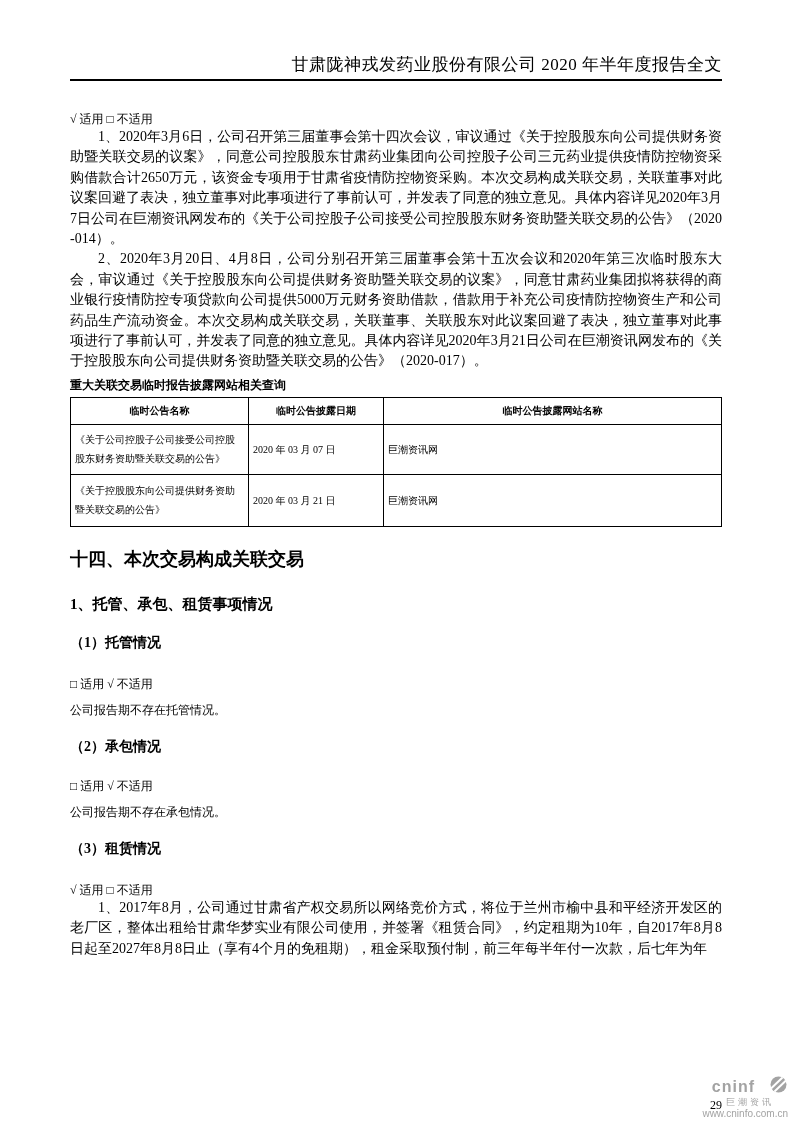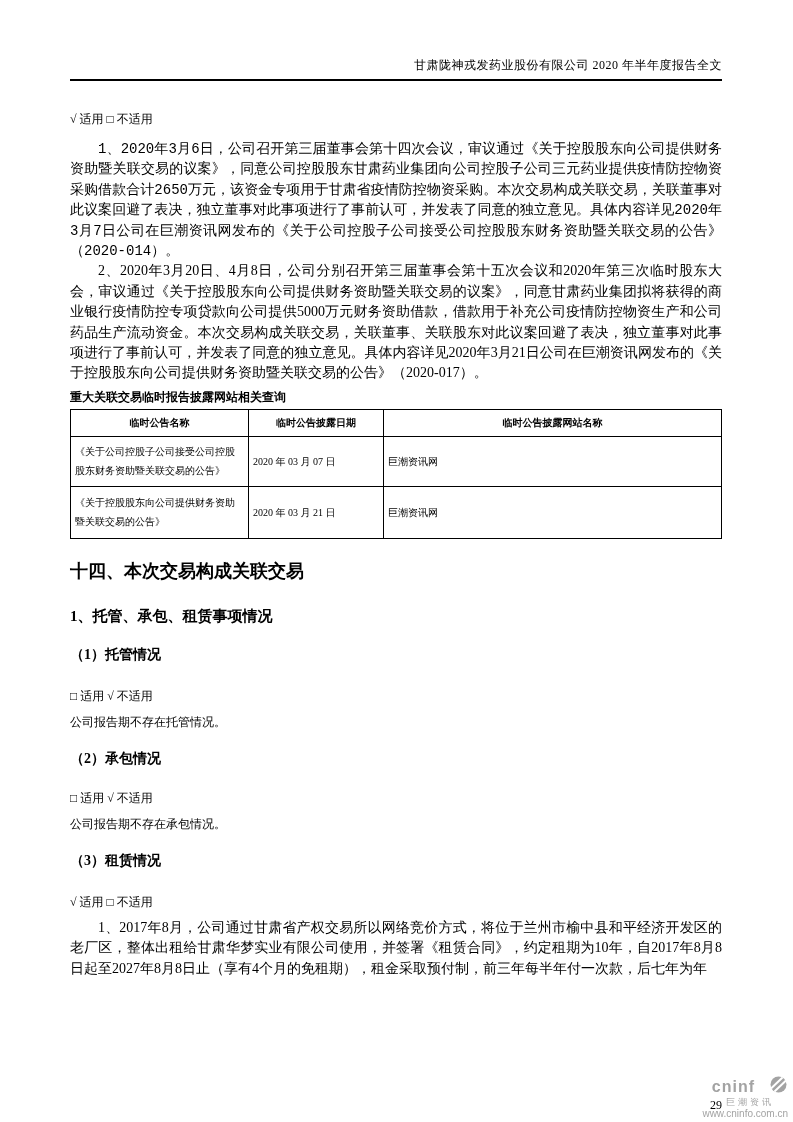--- a/index.html
+++ b/index.html
@@ -4,35 +4,35 @@
 <style>
   html,body { margin:0; padding:0; background:#ffffff; }
   .page {
     position:relative; width:793px; height:1122px; background:#ffffff;
     font-family:"Liberation Serif","DejaVu Serif",serif; color:#000;
     overflow:hidden;
   }
   .content { padding:0 71px 0 70px; }
 
   .doc-header {
-    margin-top:57px; text-align:right; font-size:12px; line-height:16px;
+    margin-top:57px; text-align:right; font-size:17px; line-height:16px;
     padding-bottom:6px; border-bottom:2px solid #000; letter-spacing:0.5px;
   }
 
   .h-s5   { margin-top:18px; font-size:16px; font-weight:bold; line-height:20px; }
   .check-line { font-size:12px; line-height:16px; }
   .check1 { margin-top:30px; }
 
   .para {
     font-size:14px; line-height:20.4px; text-align:justify;
     text-indent:28px; word-break:break-all;
   }
-  .para1 { margin-top:12px;font-family:Liberation Mono, monospace; }
+  .para1 { margin-top:0; }
   .para2 { margin-top:0; }
-  .para3 { margin-top:8px; }
+  .para3 { }
 
   .table-caption { margin-top:6px; font-size:12px; font-weight:bold; line-height:15px; }
 
   table.disclosure {
     margin-top:4px; border-collapse:collapse; width:651px;
     font-size:10px; table-layout:fixed;
   }
   table.disclosure th, table.disclosure td {
     border:1px solid #000; padding:2px 4px; vertical-align:middle;
   }

